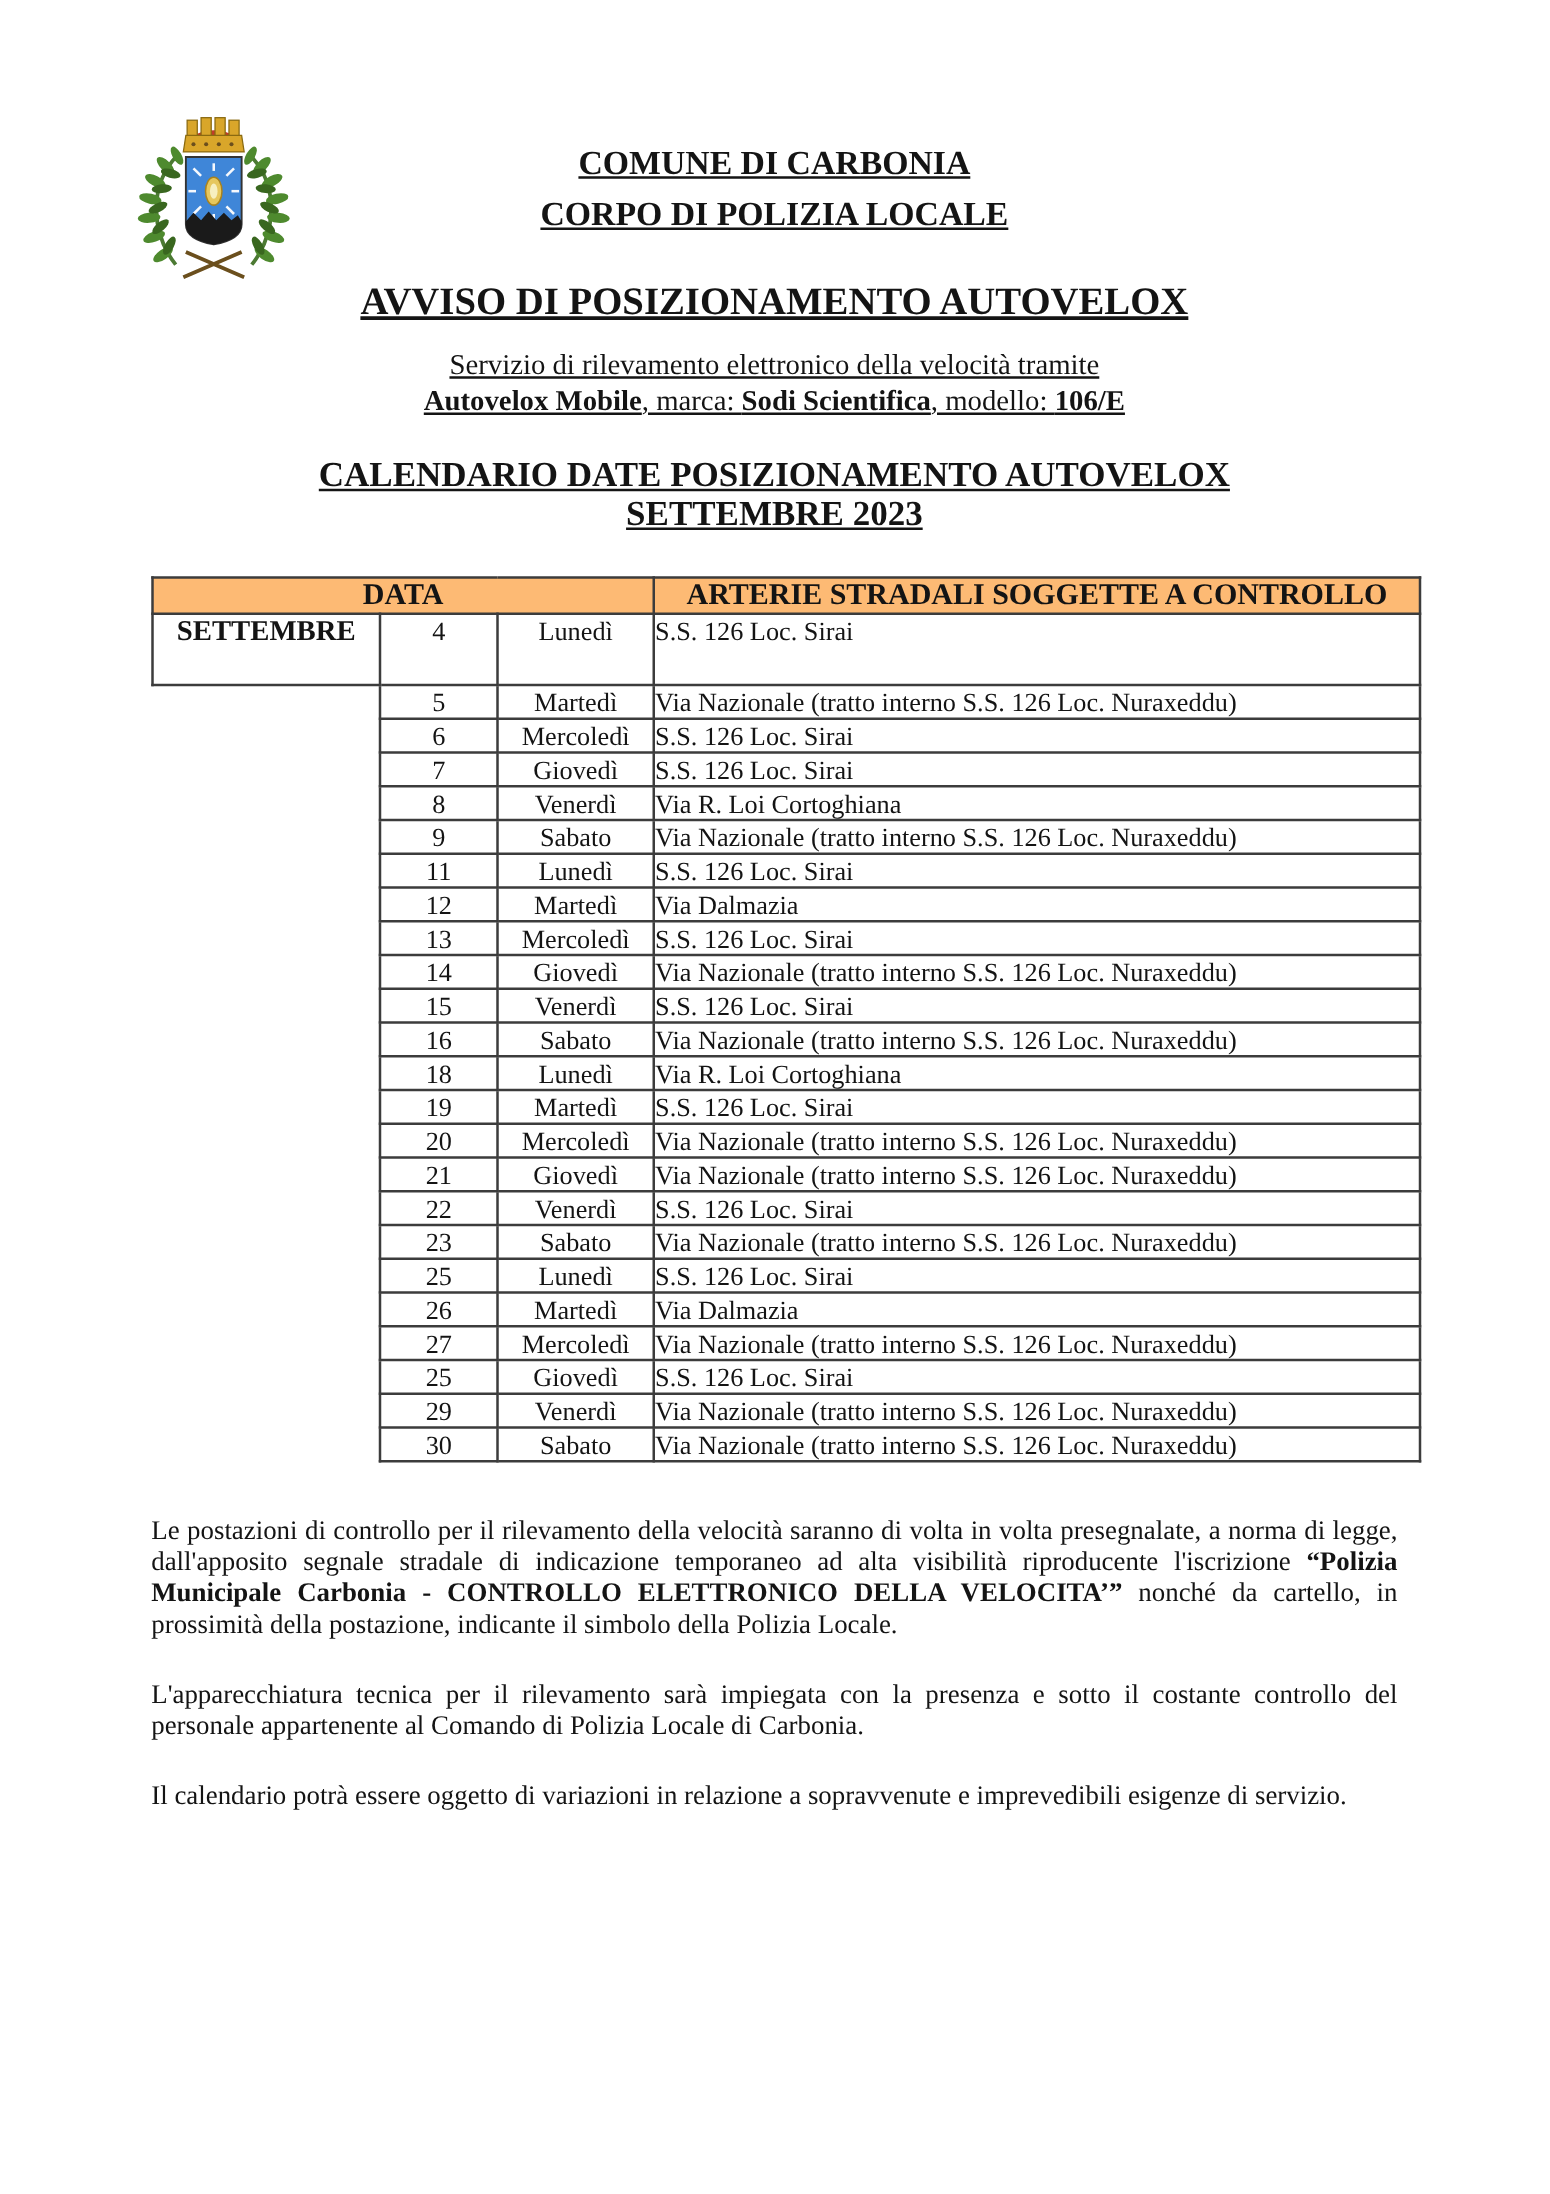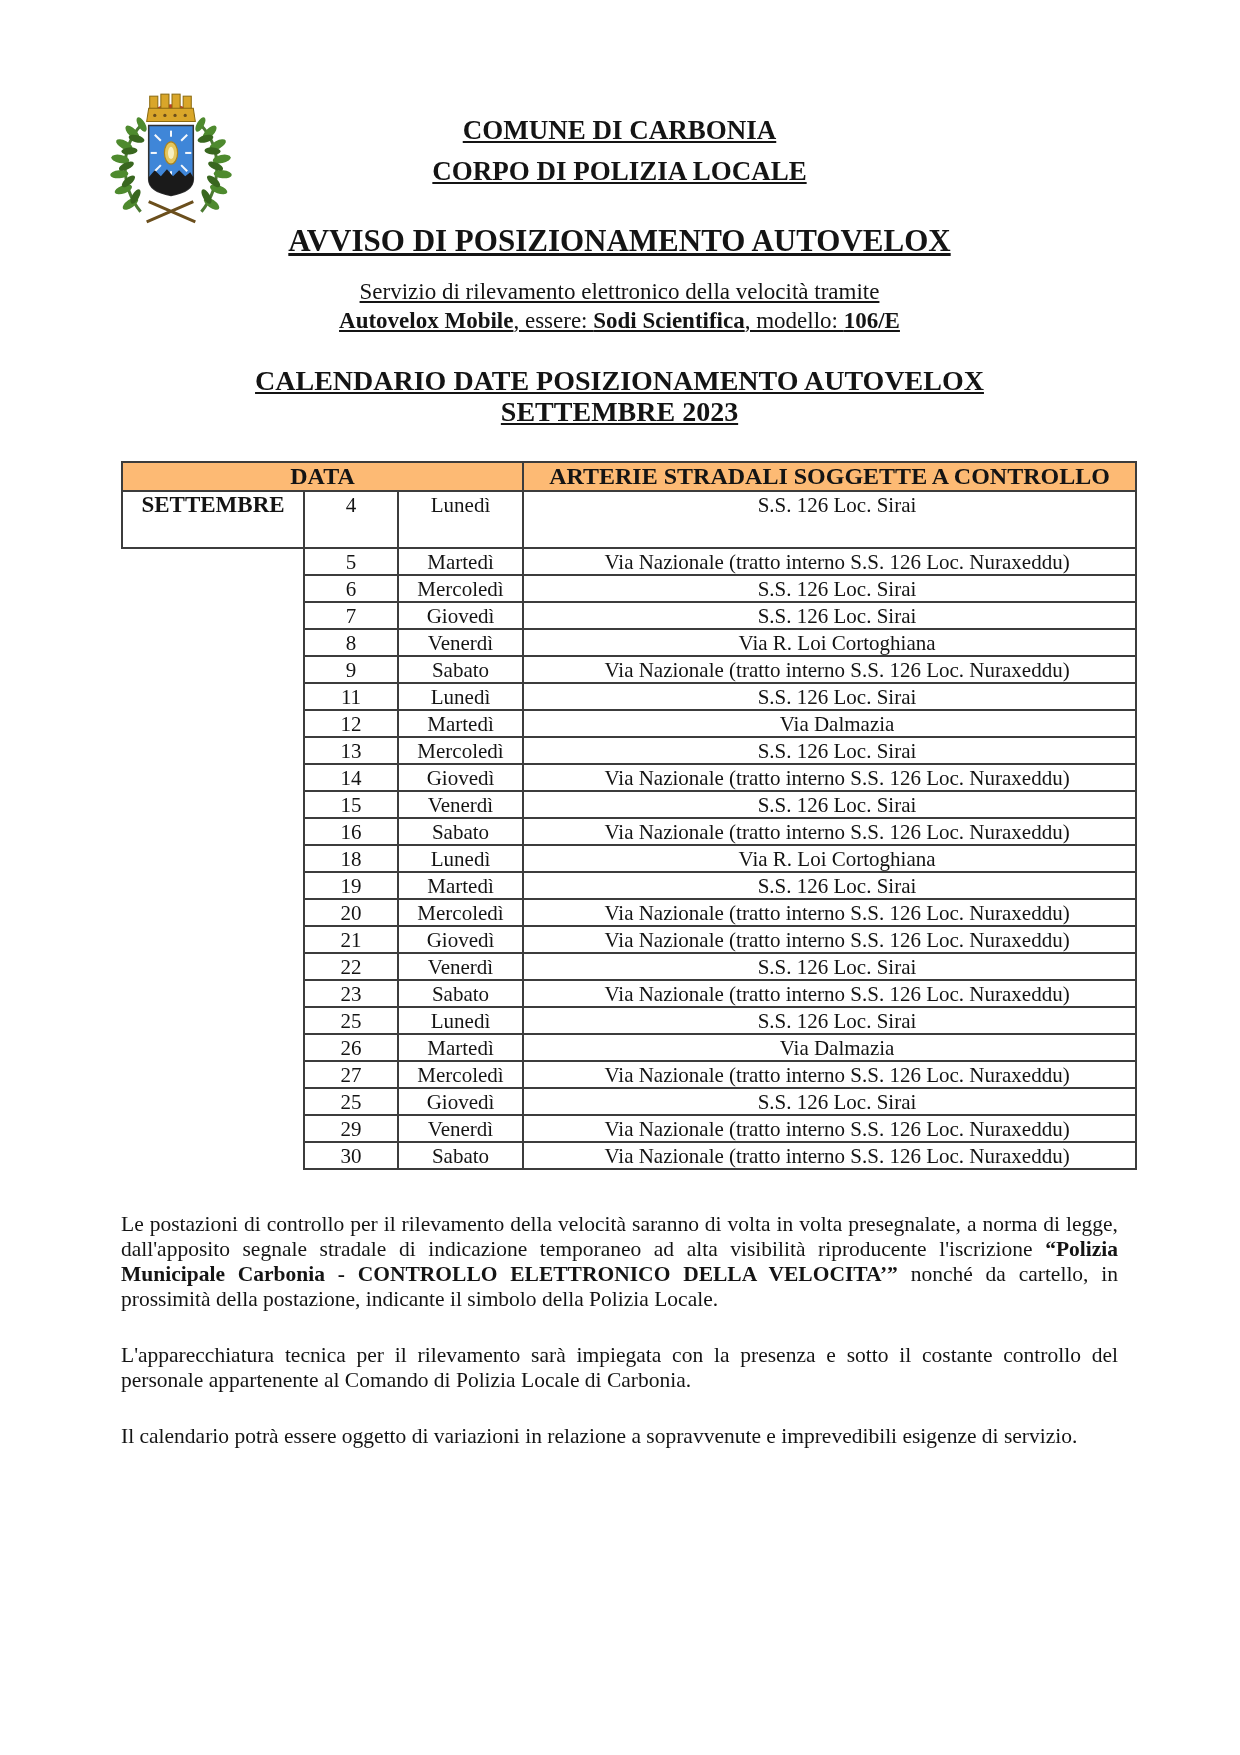--- a/index.html
+++ b/index.html
@@ -40,21 +40,21 @@
   .cal-table td.month-first{
     vertical-align:bottom;
     font-weight:bold;
     font-size:23px;
     text-align:center;
     padding-bottom:3px;
   }
   .cal-table td.month-empty{border:none;}
   .cal-table td.date-cell{text-align:center;}
   .cal-table td.day-cell{text-align:center;}
-  .cal-table td.street-cell{padding-left:15px;text-align:center;border-radius:19px;}
+  .cal-table td.street-cell{text-align:left;border-radius:19px;}
   .para{
     width:997px;
     margin:0;
     text-align:justify;
     font-size:21.5px;
     line-height:25px;
   }
   .para b{font-weight:bold;}
   .p1{margin-top:42px;}
   .p2{margin-top:31px;}
@@ -133,21 +133,21 @@
     </g>
   </svg>
 
   <div class="content">
 
     <div class="t-center t-muni">COMUNE DI CARBONIA</div>
     <div class="t-center t-dept">CORPO DI POLIZIA LOCALE</div>
 
     <div class="t-center t-avviso">AVVISO DI POSIZIONAMENTO AUTOVELOX</div>
     <div class="t-center t-sub t-sub1">Servizio di rilevamento elettronico della velocità tramite</div>
-    <div class="t-center t-sub"><b>Autovelox Mobile</b><span>, essere: </span><b>Sodi Scientifica</b><span>, modello: </span><b>106/E</b></div>
+    <div class="t-center t-sub"><b>Autovelox Mobile</b><span>, marca: </span><b>Sodi Scientifica</b><span>, modello: </span><b>106/E</b></div>
 
     <div class="t-center t-cal">
       <div>CALENDARIO DATE POSIZIONAMENTO AUTOVELOX</div>
       <div>SETTEMBRE 2023</div>
     </div>
 
     <table class="cal-table">
       <colgroup>
         <col style="width:182px">
           <col style="width:94px">

